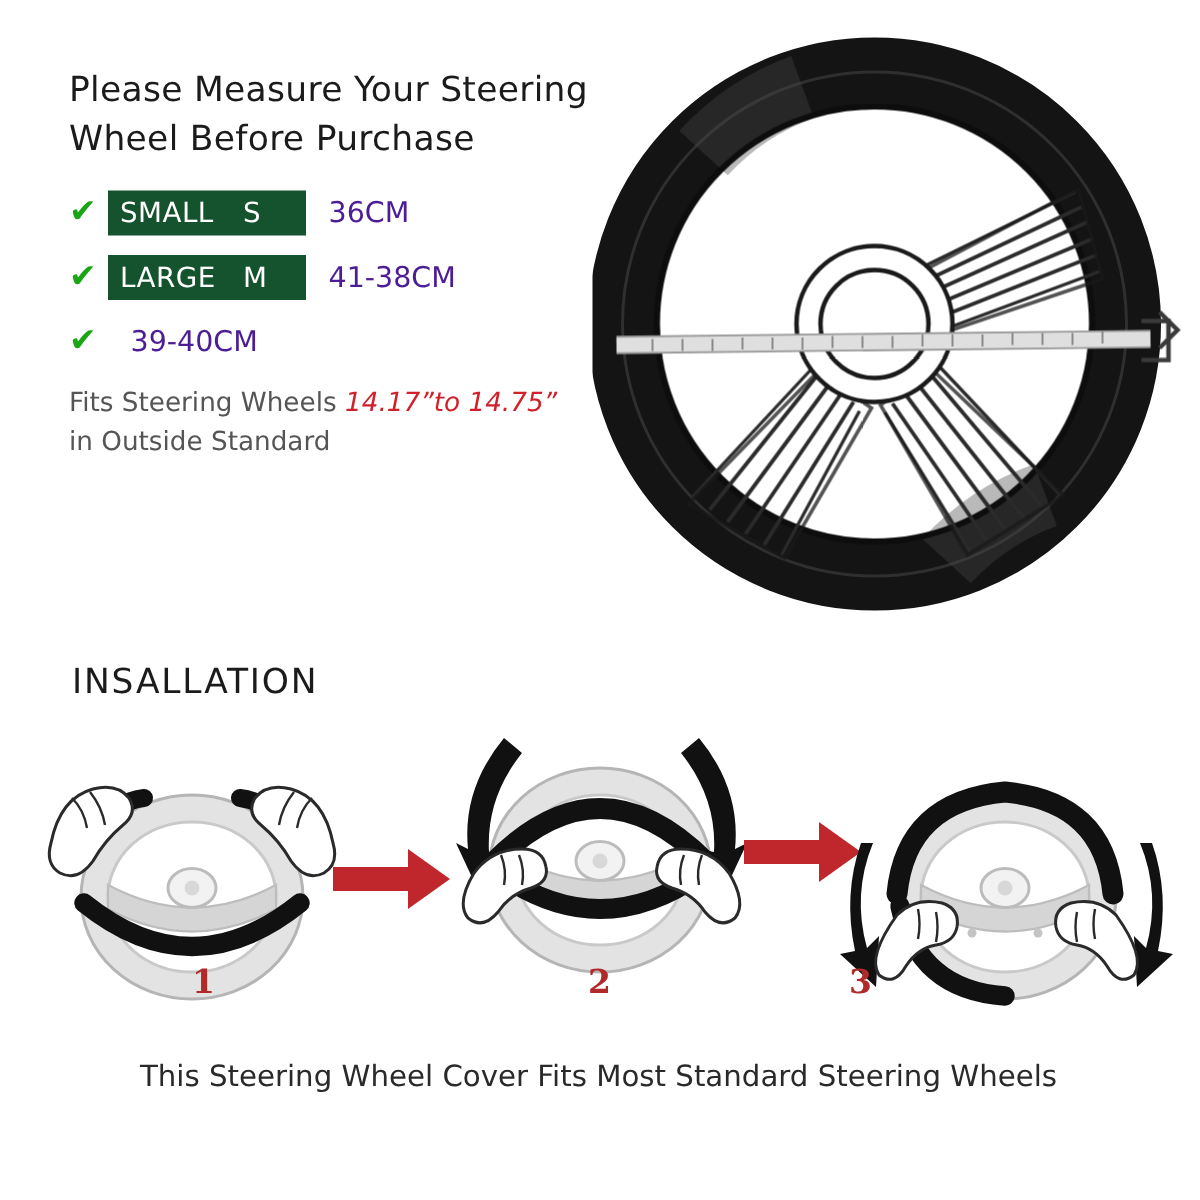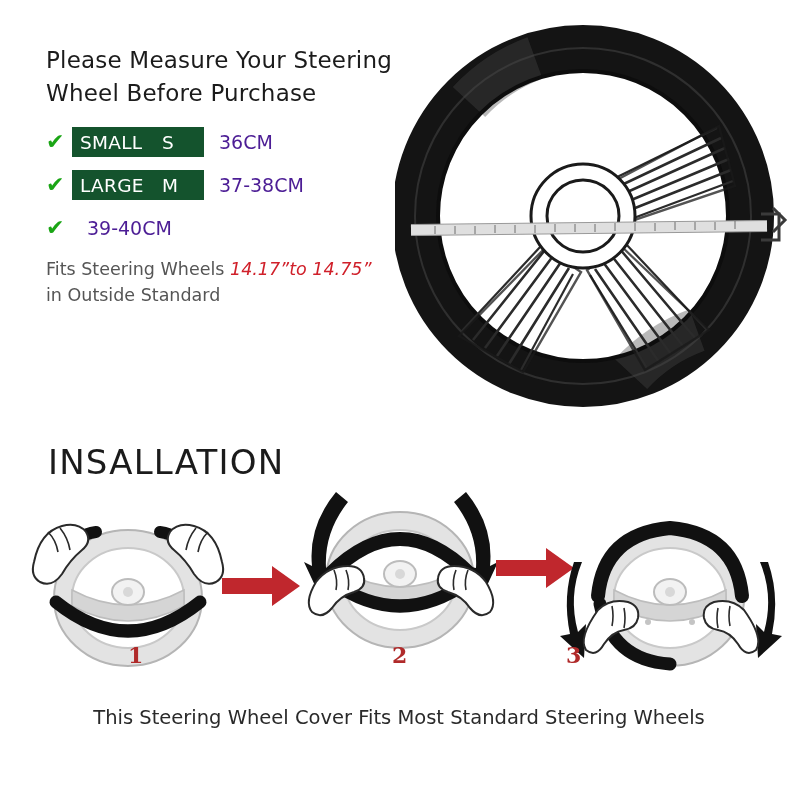--- a/index.html
+++ b/index.html
@@ -104,21 +104,21 @@
     top: 18px;
     width: 400px;
     height: 390px;
   }
 
   
   .install-title {
     position: absolute;
     left: 48px;
     top: 442px;
-    font-size: 34px;
+    font-size: 23px;
     letter-spacing: 1.2px;
     color: #1b1b1b;
   }
   .steps {
     position: absolute;
     left: 0;
     top: 470px;
     width: 800px;
     height: 215px;
   }
@@ -162,21 +162,21 @@
         </div>
         <div class="size-val">36CM</div>
       </div>
 
       <div class="size-row">
         <div class="check">✔</div>
         <div class="size-chip">
           <span class="name">LARGE</span>
           <span class="abbr">M</span>
         </div>
-        <div class="size-val">37-38CM</div>
+        <div class="size-val">41-38CM</div>
       </div>
 
       <div class="size-row">
         <div class="check">✔</div>
         <div class="size-val">39-40CM</div>
       </div>
 
     </div>
 
     <div class="fits-note">

